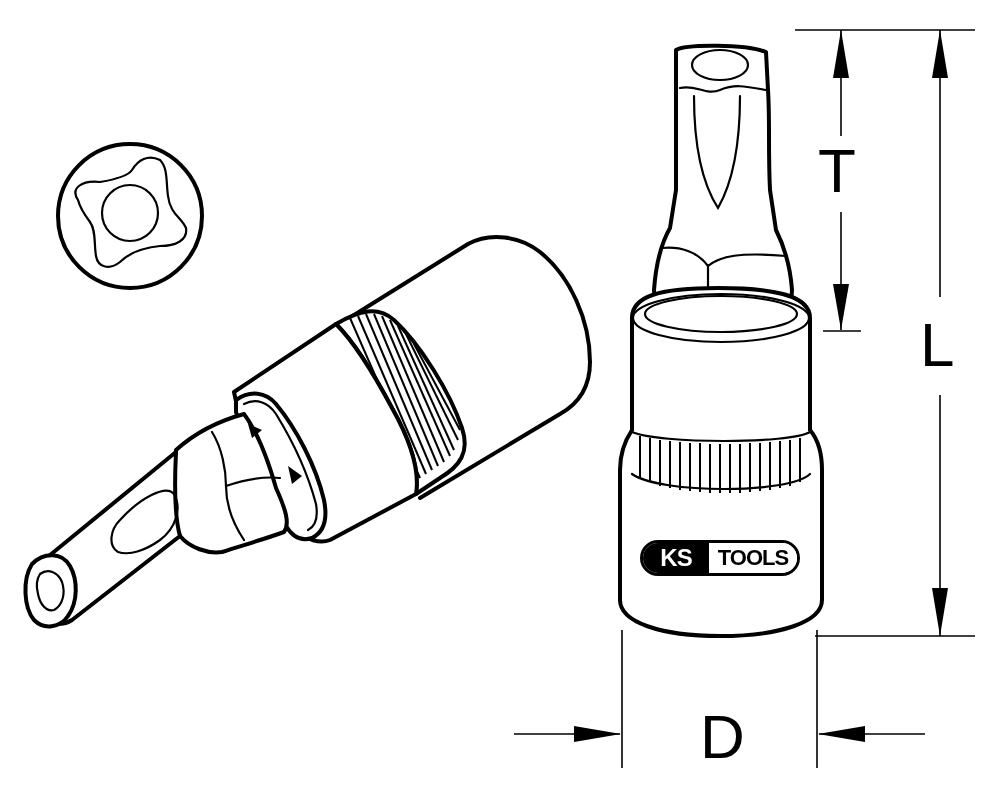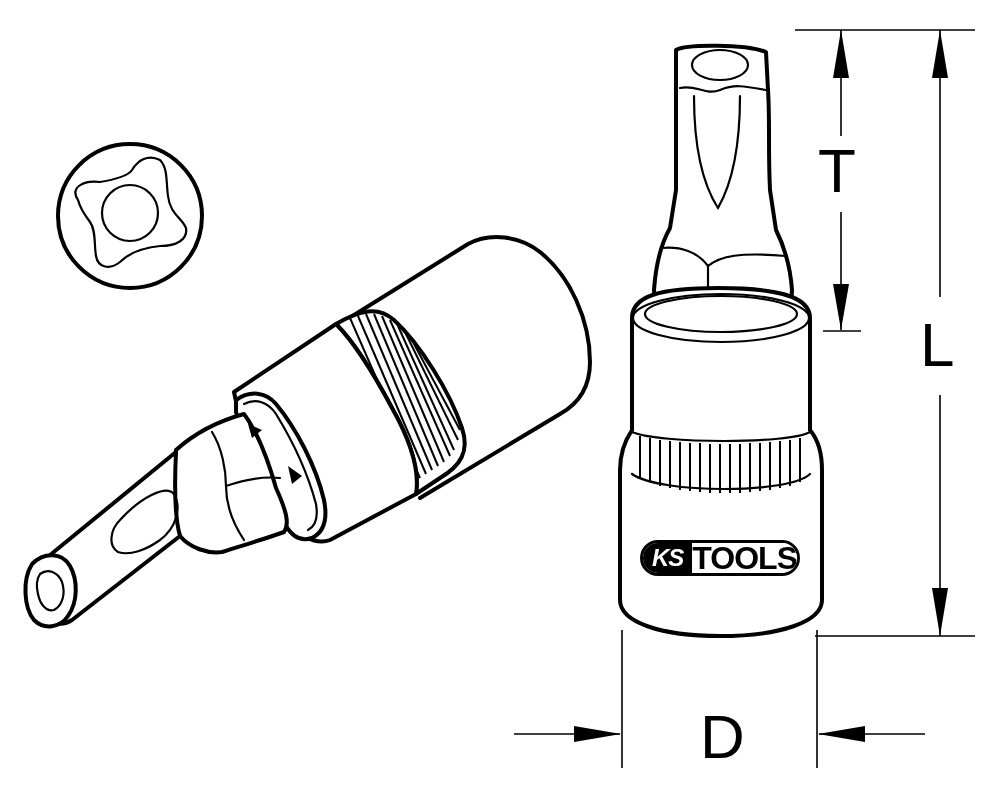--- a/index.html
+++ b/index.html
@@ -6,22 +6,22 @@
     body { width: 1000px; height: 792px; overflow: hidden; position: relative; font-family: "Liberation Sans", sans-serif; }
     #drawing { position: absolute; left: 0; top: 0; width: 1000px; height: 792px; }
     .ln { fill: none; stroke: #000; stroke-width: 4; stroke-linejoin: round; stroke-linecap: round; }
     .ln-thin { fill: none; stroke: #000; stroke-width: 2.2; stroke-linecap: round; }
     .ln-dim { fill: none; stroke: #000; stroke-width: 1.6; }
     .knurl { stroke: #000; stroke-width: 2; }
     .fill-w { fill: #fff; }
     .arrow { fill: #000; }
     .dim-label { position: absolute; font-family: "Liberation Sans", sans-serif; font-size: 62px; line-height: 1; color: #000; }
     .logo { position: absolute; left: 640px; top: 540px; width: 160px; height: 36px; border: 3px solid #000; border-radius: 18px; overflow: hidden; display: flex; box-sizing: border-box; }
-    .logo-ks { background: #000; color: #fff; font-weight: bold; font-style: italic; font-size: 24px; width: 66px; display: flex; align-items: center; justify-content: center; letter-spacing: -1px; }
-    .logo-tools { color: #000; font-weight: bold; font-size: 32px; flex: 1; display: flex; align-items: center; justify-content: center; letter-spacing: -1px; background: #fff; }
+    .logo-ks { background: #000; color: #fff; font-weight: bold; font-size: 24px; width: 66px; display: flex; align-items: center; justify-content: center; letter-spacing: -1px; }
+    .logo-tools { color: #000; font-weight: bold; font-size: 22px; flex: 1; display: flex; align-items: center; justify-content: center; letter-spacing: -1px; background: #fff; }
   </style>
 </head>
 <body>
 
 <svg id="drawing" viewBox="0 0 1000 792" xmlns="http://www.w3.org/2000/svg">
 
   <g>
     <circle class="ln" cx="130" cy="216" r="72"></circle>
     <path class="ln-thin" d="M78,200 C70,188 82,180 100,182 C112,180 128,176 132,170 C138,160 148,154 160,160 C168,168 166,182 168,196 C170,214 182,218 186,228 C188,240 176,246 160,246 C140,248 128,254 120,262 C110,270 98,268 96,256 C94,244 96,230 90,222 C84,214 80,208 78,200 Z"></path>
     <circle class="ln-thin" cx="130" cy="213" r="28"></circle>

